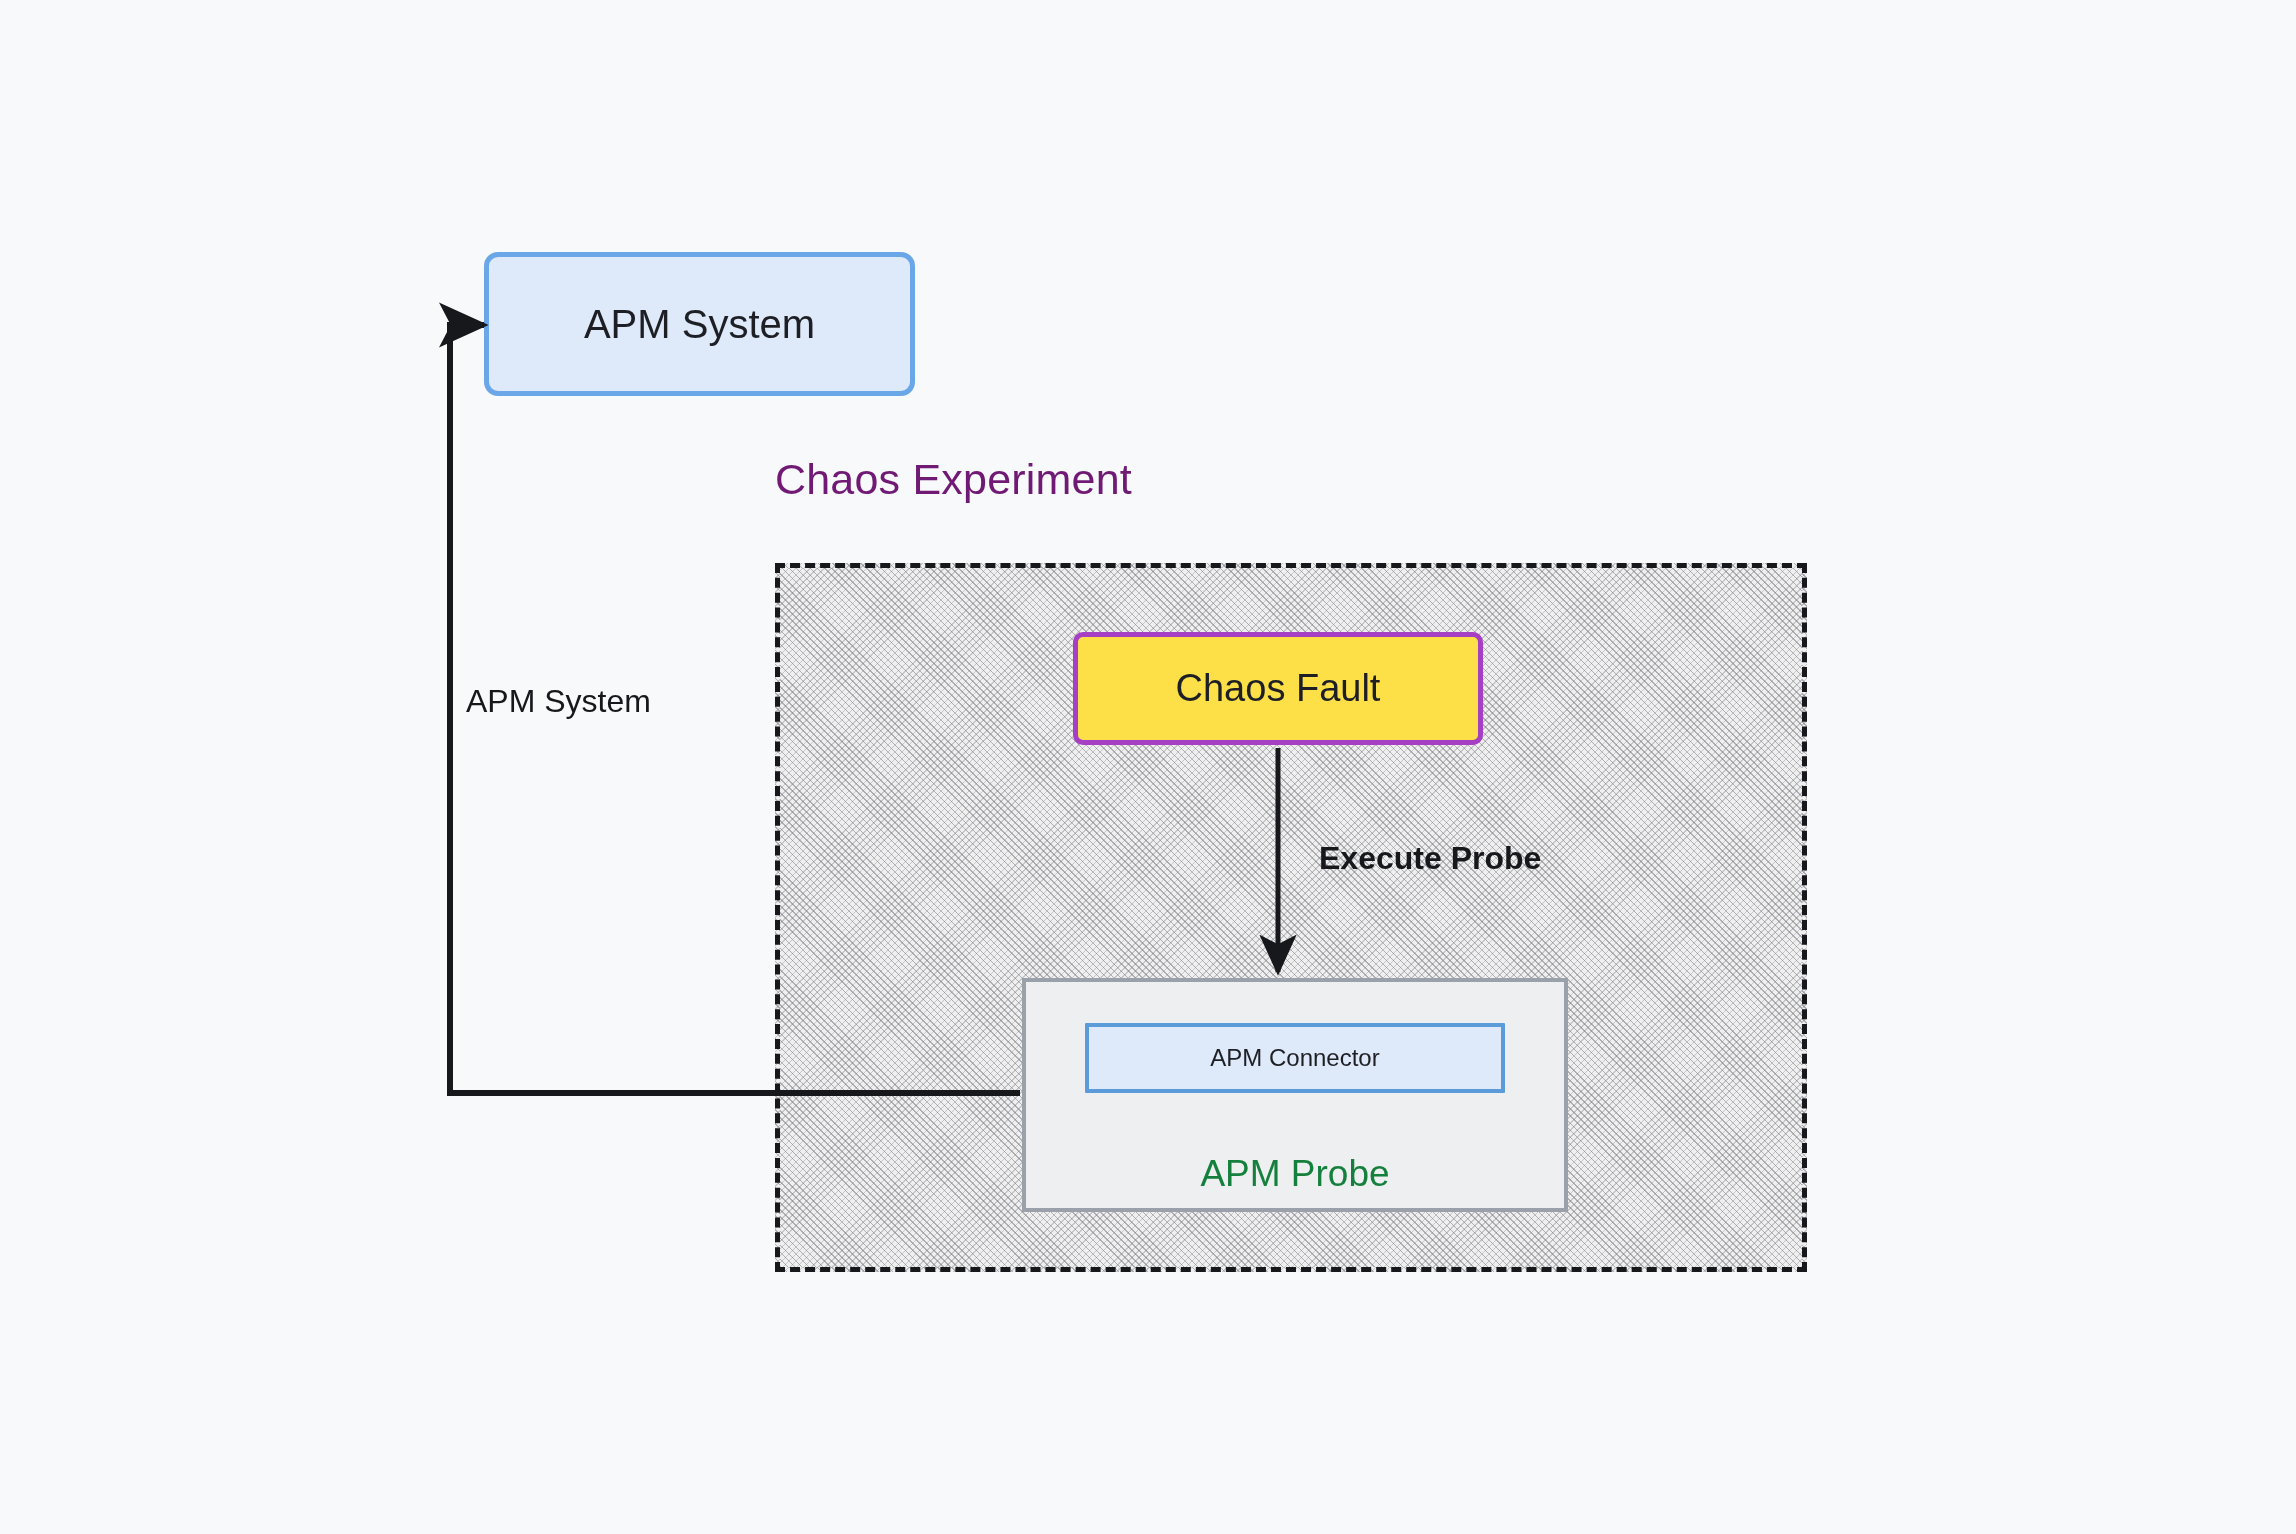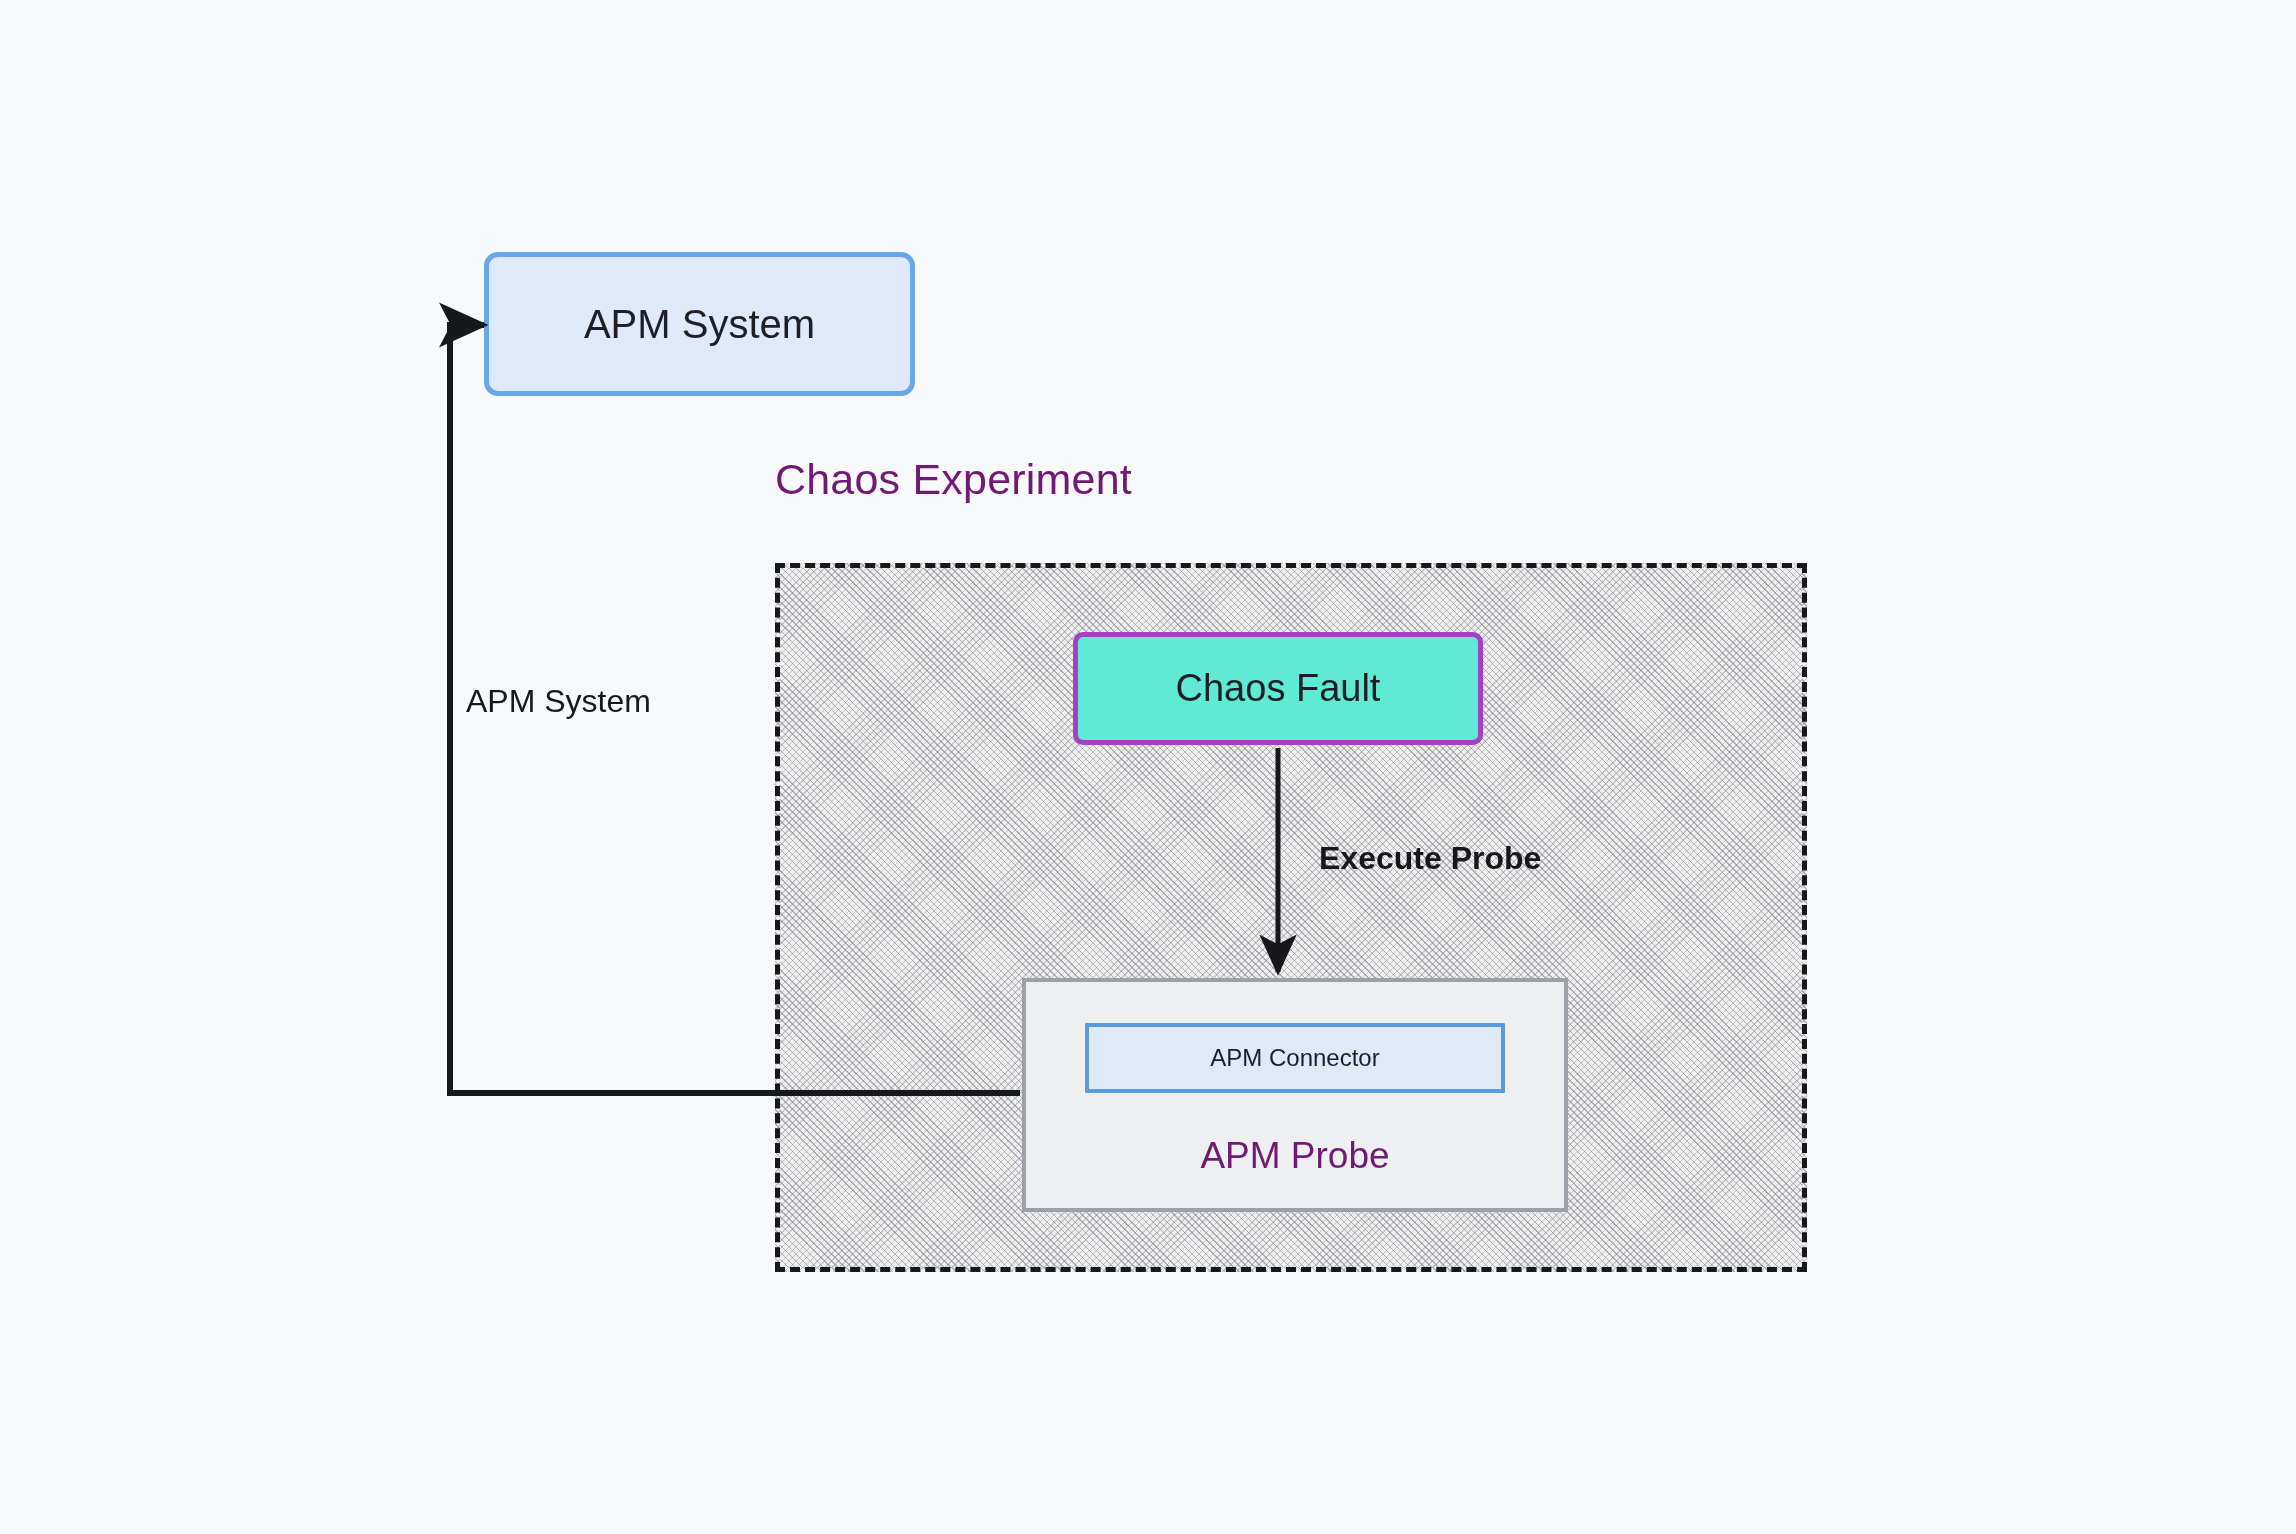--- a/index.html
+++ b/index.html
@@ -73,44 +73,44 @@
     border: 5px solid #6aa7e8;
     border-radius: 14px;
     font-size: 40px;
   }
 
   #chaos-fault {
     left: 1073px;
     top: 632px;
     width: 410px;
     height: 113px;
-    background: #5eead4;
+    background: #fde047;
     border: 5px solid #a63fc4;
     border-radius: 10px;
     font-size: 38px;
   }
 
   #apm-probe {
     left: 1022px;
     top: 978px;
     width: 546px;
     height: 234px;
     background: #eeeff0;
     border: 4px solid #9aa1ab;
     border-radius: 0;
     display: block;
   }
   #apm-probe-label {
     position: absolute;
     left: 0;
     right: 0;
-    bottom: 31px;
+    bottom: 13px;
     text-align: center;
     font-size: 37px;
-    color: #701a75;
+    color: #15803d;
   }
 
   #apm-connector {
     position: absolute;
     left: 59px;
     top: 41px;
     width: 420px;
     height: 70px;
     box-sizing: border-box;
     background: #dee9f9;

